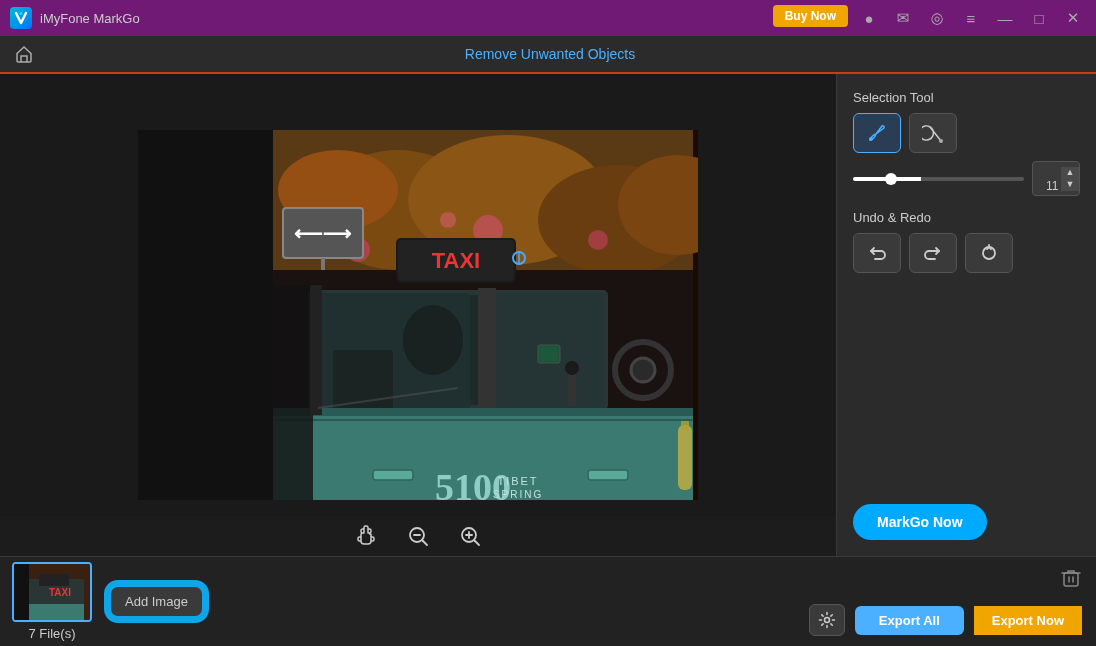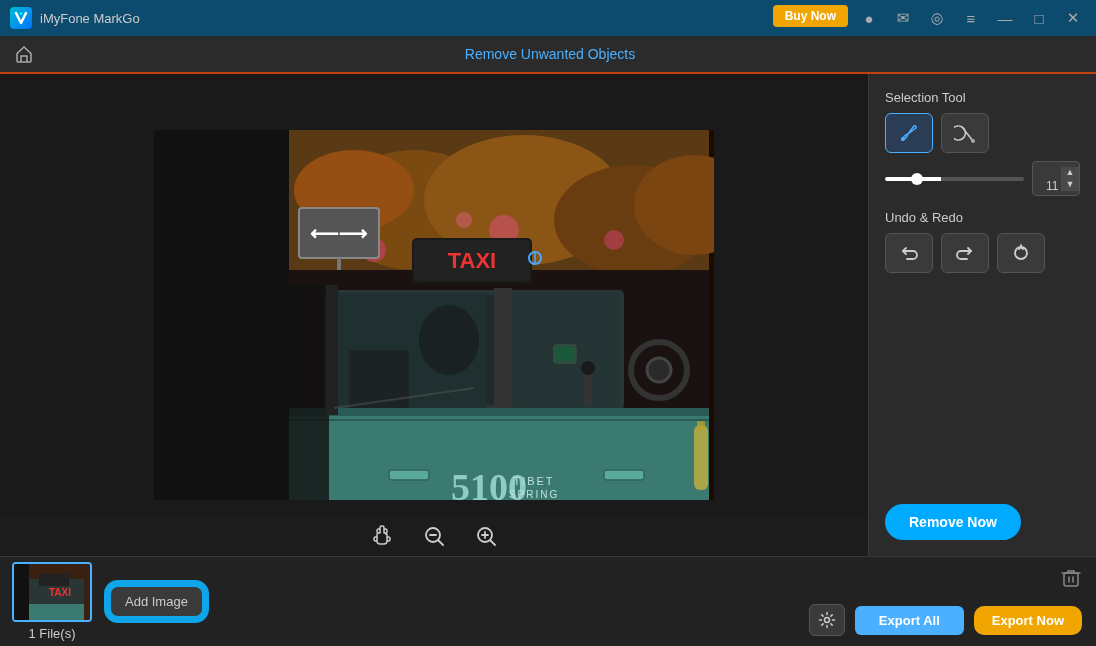--- a/index.html
+++ b/index.html
@@ -9,21 +9,21 @@
       background: #2b2b2b;
       font-family: 'Segoe UI', Arial, sans-serif;
       color: #fff;
       overflow: hidden;
       user-select: none;
     }
 
     
     #titlebar {
       height: 36px;
-      background: #0c4a6e;
+      background: #701a75;
       display: flex;
       align-items: center;
       padding: 0 10px;
       justify-content: space-between;
     }
     #titlebar-left {
       display: flex;
       align-items: center;
       gap: 8px;
     }
@@ -161,21 +161,21 @@
       display: flex;
       align-items: center;
       justify-content: center;
       width: 32px;
       height: 32px;
       border-radius: 50%;
     }
 
     
     #right-panel {
-      width: 228px;
+      width: 260px;
       background: #2b2b2b;
       border-left: 1px solid #3a3a3a;
       padding: 16px;
       display: flex;
       flex-direction: column;
       gap: 14px;
     }
     .panel-section-title {
       font-size: 13px;
       color: #ccc;
@@ -362,21 +362,21 @@
       border-radius: 6px;
       padding: 7px 24px;
       font-size: 13px;
       font-weight: 600;
       cursor: pointer;
     }
     #export-now-btn {
       background: #f0a500;
       color: #fff;
       border: none;
-      border-radius: 10px;
+      border-radius: 0;
       padding: 7px 18px;
       font-size: 13px;
       font-weight: 600;
       cursor: pointer;
     }
     #add-image-btn {
       background: #3a3a3a;
       border: 7px solid #0ea5e9;
       border-radius: 14px;
       color: #ccc;
@@ -593,38 +593,38 @@
         </button>
         <button class="undo-redo-btn">
           <svg width="20" height="20" viewBox="0 0 20 20" fill="none">
             <path d="M10 4a6 6 0 100 12A6 6 0 0010 4z" stroke="#ccc" stroke-width="1.8" fill="none"></path>
             <path d="M10 4V2M10 4l-2 2M10 4l2 2" stroke="#ccc" stroke-width="1.8" stroke-linecap="round" stroke-linejoin="round"></path>
           </svg>
         </button>
       </div>
     </div>
 
-    <button id="remove-now-btn">Remove Now</button>
+    <button id="remove-now-btn">MarkGo Now</button>
   </div>
 </div>
 
 <div id="bottom-strip">
   <div id="bottom-left">
     <div id="thumbnail">
       
       <svg width="80" height="60" viewBox="0 0 80 60" xmlns="http://www.w3.org/2000/svg">
         <rect width="80" height="60" fill="#3a2010"></rect>
         <rect x="10" y="15" width="60" height="35" fill="#2a3535"></rect>
         <rect x="10" y="40" width="60" height="20" fill="#3a7a70"></rect>
         <text x="35" y="32" fill="#ee3333" font-size="10" font-weight="bold" font-family="Arial">TAXI</text>
         <rect x="25" y="10" width="30" height="12" fill="#222"></rect>
         <rect x="0" y="0" width="15" height="60" fill="#111"></rect>
       </svg>
     </div>
-    <span id="file-count">1 File(s)</span>
+    <span id="file-count">7 File(s)</span>
   </div>
 
   <button id="add-image-btn">Add Image</button>
 
   <button id="delete-btn">
     <svg width="22" height="22" viewBox="0 0 22 22" fill="none">
       <rect x="4" y="6" width="14" height="13" rx="2" stroke="#888" stroke-width="1.5"></rect>
       <path d="M2 6h18M8 6V4h6v2" stroke="#888" stroke-width="1.5" stroke-linecap="round"></path>
       <line x1="9" y1="10" x2="9" y2="15" stroke="#888" stroke-width="1.5" stroke-linecap="round"></line>
       <line x1="13" y1="10" x2="13" y2="15" stroke="#888" stroke-width="1.5" stroke-linecap="round"></line>

